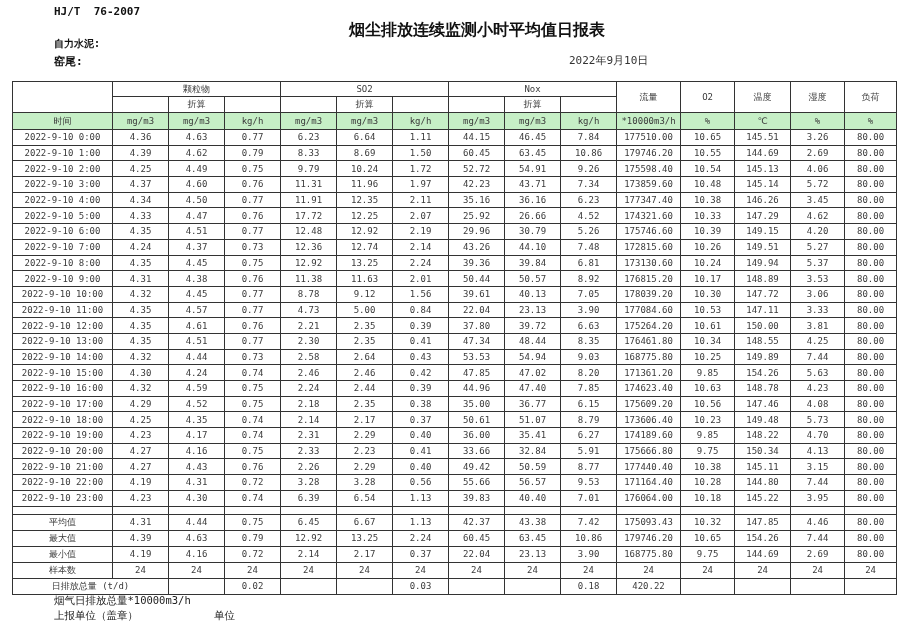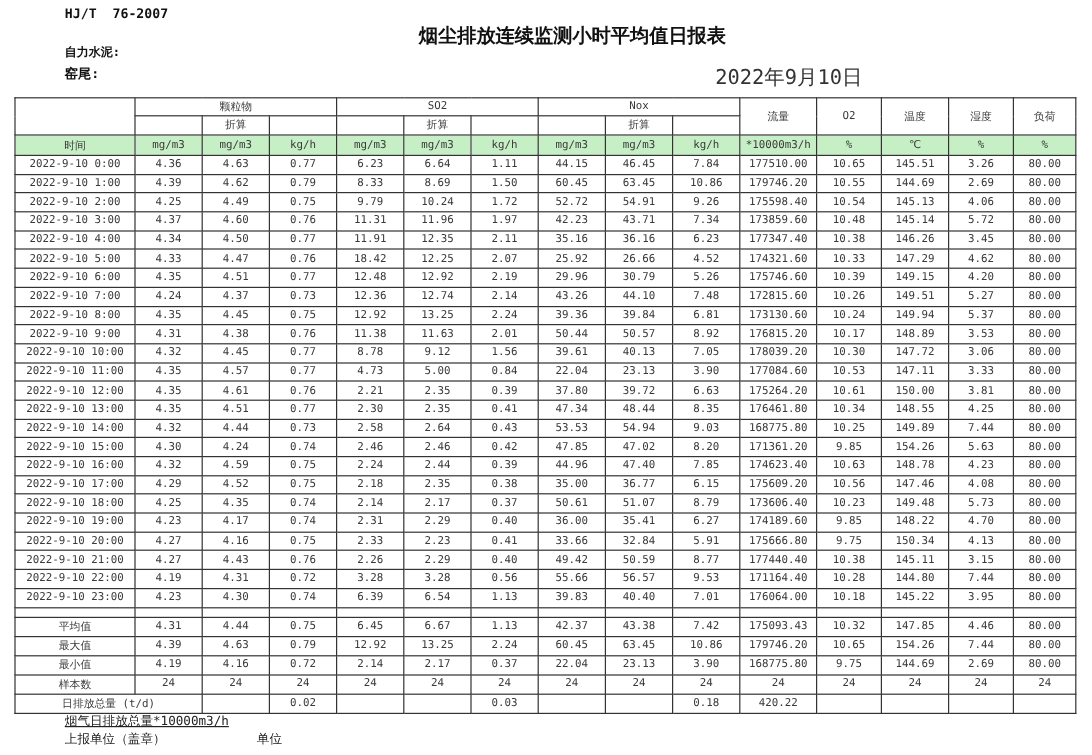--- a/index.html
+++ b/index.html
@@ -6,40 +6,40 @@
   body {
     width:910px; height:629px; background:#ffffff; position:relative;
     font-family:"DejaVu Sans Mono","DejaVu Sans",monospace;
     color:#3a3a3a;
   }
   .abs { position:absolute;padding-left:44px; }
   .std-code { left:10px; top:5px; font-size:11px; font-weight:bold; color:#111; white-space:pre; }
   .title { left:0; right:0; top:20px; text-align:center; font-size:16px; font-weight:bold; color:#111; }
   .company { left:10px; top:37px; font-size:10px; font-weight:bold; color:#111; }
   .location { left:10px; top:54px; font-size:11px; font-weight:bold; color:#111; }
-  .date { left:552px; top:53px; font-size:17px; color:#333; }
+  .date { left:525px; top:53px; font-size:11px; color:#333; }
 
   table.report {
     position:absolute; left:12px; top:81px; width:884px;
     border-collapse:collapse; table-layout:fixed; font-size:9px;
   }
   table.report td {
     border:1px solid #333; text-align:center; vertical-align:middle;
     padding:0; overflow:hidden; white-space:nowrap;
   }
   thead tr.hrow1 { height:15px; }
   thead tr.hrow2 { height:16px; }
   thead tr.hrow3 { height:17px;padding-left:44px; }
   thead tr.hrow3 td { background:var(--unit-green,#c6efc6); }
   tbody tr { height:15.7px; }
   tbody tr.sep { height:8px; }
   tbody tr.summary { height:16px; }
   td.left { text-align:left; padding-left:2px; }
 
-  .footer1 { left:10px; top:594px; font-size:10.5px; color:#222;text-decoration:underline; }
+  .footer1 { left:10px; top:594px; font-size:10.5px; color:#222; }
   .footer2-left { left:10px; top:609px; font-size:10.5px; color:#222; }
   .footer2-right { left:170px; top:609px; font-size:10.5px; color:#222;text-align:right; }
 </style>
 </head>
 <body>
 
 <div class="abs std-code">HJ/T  76-2007</div>
 <div class="abs title">烟尘排放连续监测小时平均值日报表</div>
 <div class="abs company">自力水泥:</div>
 <div class="abs location">窑尾:</div>
@@ -189,21 +189,21 @@
         <td>10.38</td>
         <td>146.26</td>
         <td>3.45</td>
         <td>80.00</td>
       </tr>
       <tr>
         <td>2022-9-10 5:00</td>
         <td>4.33</td>
         <td>4.47</td>
         <td>0.76</td>
-        <td>18.42</td>
+        <td>17.72</td>
         <td>12.25</td>
         <td>2.07</td>
         <td>25.92</td>
         <td>26.66</td>
         <td>4.52</td>
         <td>174321.60</td>
         <td>10.33</td>
         <td>147.29</td>
         <td>4.62</td>
         <td>80.00</td>

